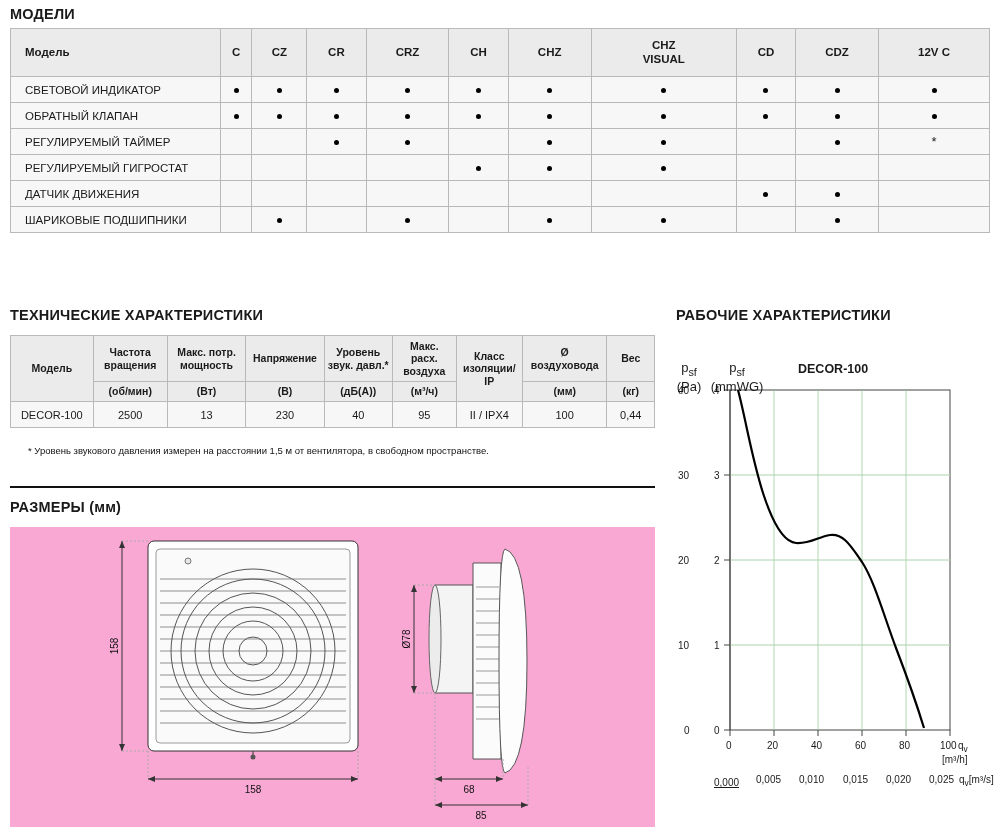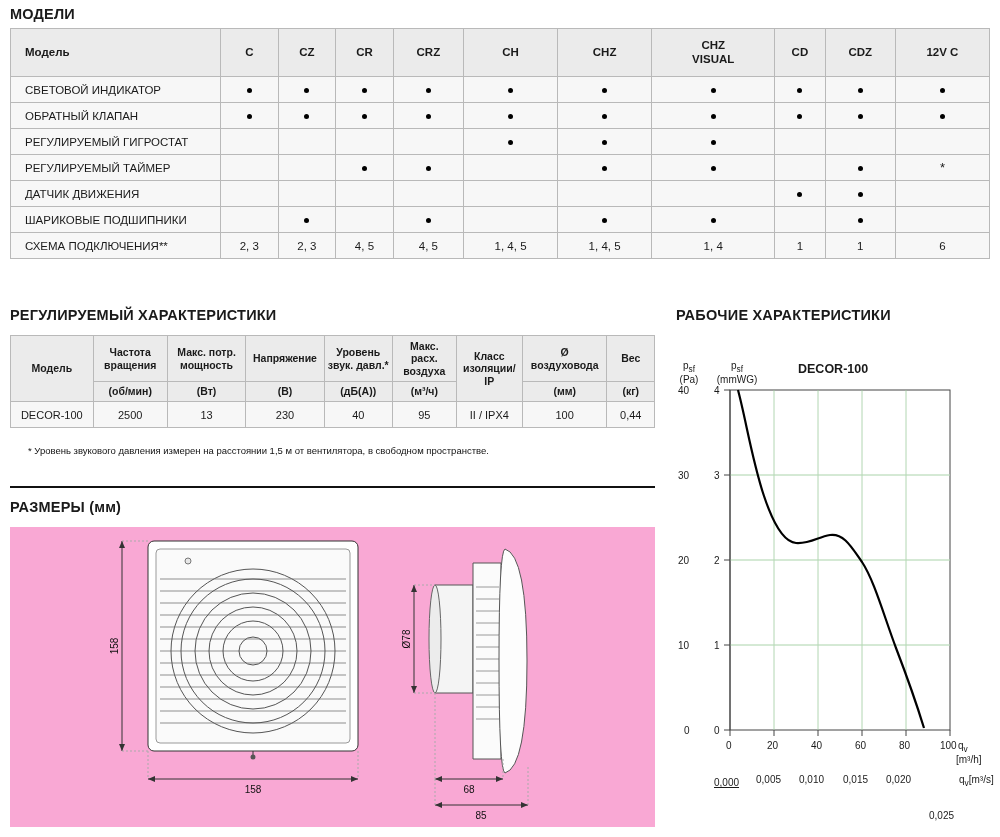--- a/index.html
+++ b/index.html
@@ -136,21 +136,21 @@
     width: 322px; height: 480px;
   }
   .chart-title {
     position: absolute;
     left: 130px; top: 32px;
     font-size: 12.5px;
     font-weight: bold;
   }
   .axis-label {
     position: absolute;
-    font-size: 10px;
+    font-size: 13px;
     line-height: 1.2;
     text-align: center;
   }
   .tick-label {
     position: absolute;
     font-size: 10px;
   }
 </style>
 </head>
 <body>
@@ -199,46 +199,46 @@
           <td><span class="dot"></span></td>
           <td><span class="dot"></span></td>
           <td><span class="dot"></span></td>
           <td><span class="dot"></span></td>
           <td><span class="dot"></span></td>
           <td><span class="dot"></span></td>
           <td><span class="dot"></span></td>
           <td><span class="dot"></span></td>
         </tr>
         <tr>
-          <td class="label">РЕГУЛИРУЕМЫЙ ГИГРОСТАТ</td>
-          <td></td>
-          <td></td>
-          <td></td>
-          <td></td>
-          <td><span class="dot"></span></td>
-          <td><span class="dot"></span></td>
-          <td><span class="dot"></span></td>
-          <td></td>
-          <td></td>
-          <td></td>
-        </tr>
-        <tr>
           <td class="label">РЕГУЛИРУЕМЫЙ ТАЙМЕР</td>
           <td></td>
           <td></td>
           <td><span class="dot"></span></td>
           <td><span class="dot"></span></td>
           <td></td>
           <td><span class="dot"></span></td>
           <td><span class="dot"></span></td>
           <td></td>
           <td><span class="dot"></span></td>
           <td><span class="ast">*</span></td>
         </tr>
         <tr>
+          <td class="label">РЕГУЛИРУЕМЫЙ ГИГРОСТАТ</td>
+          <td></td>
+          <td></td>
+          <td></td>
+          <td></td>
+          <td><span class="dot"></span></td>
+          <td><span class="dot"></span></td>
+          <td><span class="dot"></span></td>
+          <td></td>
+          <td></td>
+          <td></td>
+        </tr>
+        <tr>
           <td class="label">ДАТЧИК ДВИЖЕНИЯ</td>
           <td></td>
           <td></td>
           <td></td>
           <td></td>
           <td></td>
           <td></td>
           <td></td>
           <td><span class="dot"></span></td>
           <td><span class="dot"></span></td>
@@ -250,38 +250,25 @@
           <td><span class="dot"></span></td>
           <td></td>
           <td><span class="dot"></span></td>
           <td></td>
           <td><span class="dot"></span></td>
           <td><span class="dot"></span></td>
           <td></td>
           <td><span class="dot"></span></td>
           <td></td>
         </tr>
-        <tr>
-          <td class="label">СХЕМА ПОДКЛЮЧЕНИЯ**</td>
-          <td>2, 3</td>
-          <td>2, 3</td>
-          <td>4, 5</td>
-          <td>4, 5</td>
-          <td>1, 4, 5</td>
-          <td>1, 4, 5</td>
-          <td>1, 4</td>
-          <td>1</td>
-          <td>1</td>
-          <td>6</td>
-        </tr>
       </tbody>
   </table>
 
 
-  <h2 class="section-title" id="tech-title">РЕГУЛИРУЕМЫЙ ХАРАКТЕРИСТИКИ</h2>
+  <h2 class="section-title" id="tech-title">ТЕХНИЧЕСКИЕ ХАРАКТЕРИСТИКИ</h2>
 
   <table class="tech">
     <thead>
       <tr>
         <th rowspan="2" class="rowspan2" style="width:80px">Модель</th>
         <th style="width:72px">Частота вращения</th>
         <th style="width:76px">Макс. потр. мощность</th>
         <th style="width:76px">Напряжение</th>
         <th style="width:66px">Уровень звук. давл.*</th>
         <th style="width:62px">Макс. расх. воздуха</th>
@@ -502,27 +489,27 @@
     
     <div class="tick-label" style="left:58px; top:410px;">0</div>
     <div class="tick-label" style="left:99px; top:410px;">20</div>
     <div class="tick-label" style="left:143px; top:410px;">40</div>
     <div class="tick-label" style="left:187px; top:410px;">60</div>
     <div class="tick-label" style="left:231px; top:410px;">80</div>
     <div class="tick-label" style="left:272px; top:410px;">100</div>
     <div class="tick-label" style="left:290px; top:410px;">
       <span>q</span><sub>v</sub>
     </div>
-    <div class="tick-label" style="left:288px; top:424px;">[m³/h]</div>
+    <div class="tick-label" style="left:274px; top:424px;">[m³/h]</div>
 
     
     <div class="tick-label" style="left:46px; top:447px;text-decoration:underline;">0,000</div>
     <div class="tick-label" style="left:88px; top:444px;">0,005</div>
     <div class="tick-label" style="left:131px; top:444px;">0,010</div>
     <div class="tick-label" style="left:175px; top:444px;">0,015</div>
     <div class="tick-label" style="left:218px; top:444px;">0,020</div>
-    <div class="tick-label" style="left:261px; top:444px;margin-top:36px;">0,025</div>
+    <div class="tick-label" style="left:261px; top:444px;">0,025</div>
     <div class="tick-label" style="left:291px; top:444px;">
       <span>q</span><sub>v</sub><span>[m³/s]</span>
     </div>
   </div>
 
 </div>
 
 </body></html>

